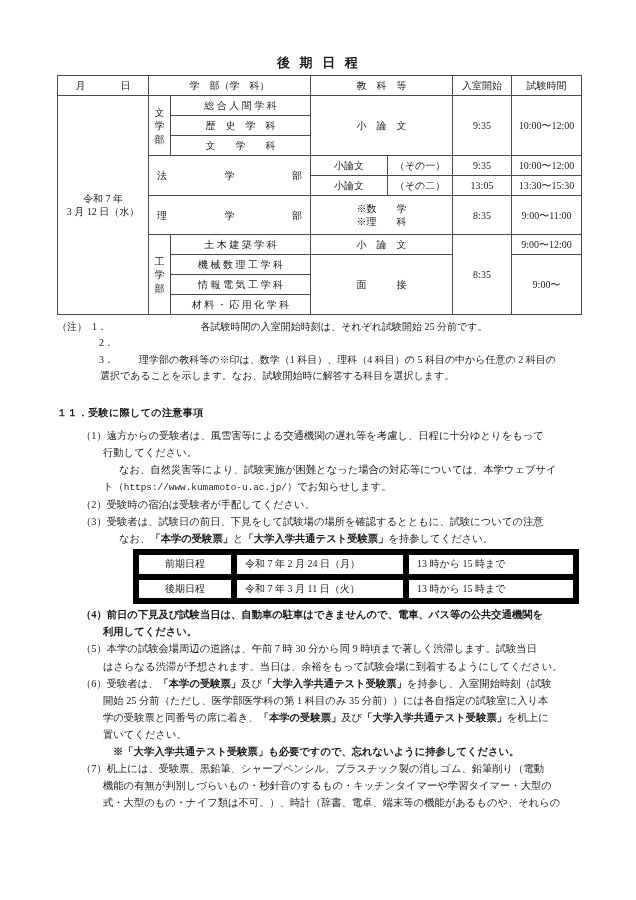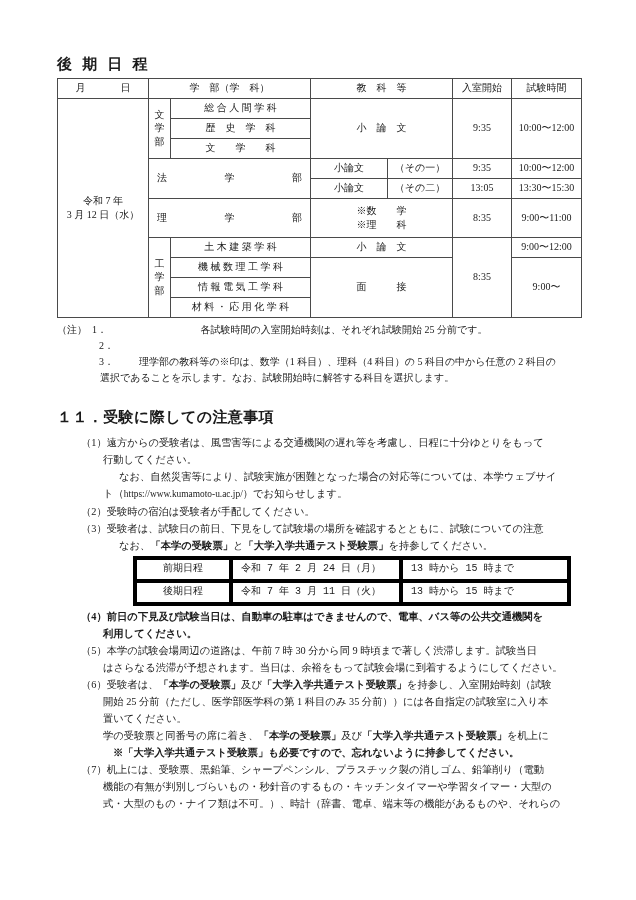--- a/index.html
+++ b/index.html
@@ -24,24 +24,25 @@
   .content {
     position: absolute;
     left: 57px;
     top: 56px;
     width: 524px;
   }
 
   
   .sec-head {
     font-weight: bold;
-    font-size: 15px;
+    font-size: 13px;
     letter-spacing: 3.2px;
     margin: 0 0 5px 0;
     line-height: 1.1;
+    text-align: center;
   }
 
   
   table.sched {
     border-collapse: collapse;
     width: 524px;
     table-layout: fixed;
     font-size: 10px;
   }
   table.sched td, table.sched th {
@@ -76,52 +77,51 @@
   }
   .note-row { display: flex; }
   .note-lbl { white-space: nowrap; }
   .note-body { flex: 1; text-align: center; }
   .note-ind1 { padding-left: 22px; }
   .note-ind2 { padding-left: 43px; }
 
   
   .big-head {
     font-weight: bold;
-    font-size: 15px;
+    font-size: 10px;
     margin: 22px 0 7px 0;
     letter-spacing: 0.4px;
   }
   .items { font-size: 10.3px; line-height: 1.66; }
   .item {
     display: flex;
     margin-bottom: 0;
     padding-left: 24px;
   }
   .item-num { white-space: nowrap; }
   .item-txt { flex: 1; }
   .ind-a { padding-left: 46px; }
   .ind-b { padding-left: 62px; }
   .ind-c { padding-left: 56px; }
   .bold { font-weight: bold; }
-  .mono { font-family: Liberation Serif, serif; font-size: 9.4px; }
+  .mono { font-family: Liberation Mono, monospace; font-size: 9.4px; }
 
   
   table.mini {
     border-collapse: collapse;
     font-size: 10px;
     margin: 2px 0 2px 76px;
     table-layout: fixed;
   }
   table.mini td {
-    border: 4px solid #000000;
+    border: 6px solid #000000;
     padding: 1px 8px;
     height: 16px;
     vertical-align: middle;
     white-space: nowrap;
-    font-family: Liberation Mono, monospace;
   }
   .mini-lbl { width: 76px; text-align: center; }
   .mini-date { width: 150px; }
   .mini-time { width: 148px; }
 
   
   .pageno {
     position: absolute;
     left: 0;
     top: 862px;
@@ -311,24 +311,24 @@
       </div>
       <div class="ind-a">はさらなる渋滞が予想されます。当日は、余裕をもって試験会場に到着するようにしてください。</div>
 
       <div class="item">
         <span class="item-num">（6）</span>
         <span class="item-txt">
           <span>受験者は、</span><span class="bold">「本学の受験票」</span><span>及び</span><span class="bold">「大学入学共通テスト受験票」</span><span>を持参し、入室開始時刻（試験</span>
         </span>
       </div>
       <div class="ind-a">開始 25 分前（ただし、医学部医学科の第 1 科目のみ 35 分前））には各自指定の試験室に入り本</div>
-      <div class="ind-a">置いてください。</div>
       <div class="ind-a">
         <span>学の受験票と同番号の席に着き、</span><span class="bold">「本学の受験票」</span><span>及び</span><span class="bold">「大学入学共通テスト受験票」</span><span>を机上に</span>
       </div>
+      <div class="ind-a">置いてください。</div>
       <div class="ind-c bold">
         <span>※</span><span>「大学入学共通テスト受験票」</span><span>も必要ですので、忘れないように持参してください。</span>
       </div>
 
       <div class="item">
         <span class="item-num">（7）</span>
         <span class="item-txt">机上には、受験票、黒鉛筆、シャープペンシル、プラスチック製の消しゴム、鉛筆削り（電動</span>
       </div>
       <div class="ind-a">機能の有無が判別しづらいもの・秒針音のするもの・キッチンタイマーや学習タイマー・大型の</div>
       <div class="ind-a">式・大型のもの・ナイフ類は不可。）、時計（辞書、電卓、端末等の機能があるものや、それらの</div>

